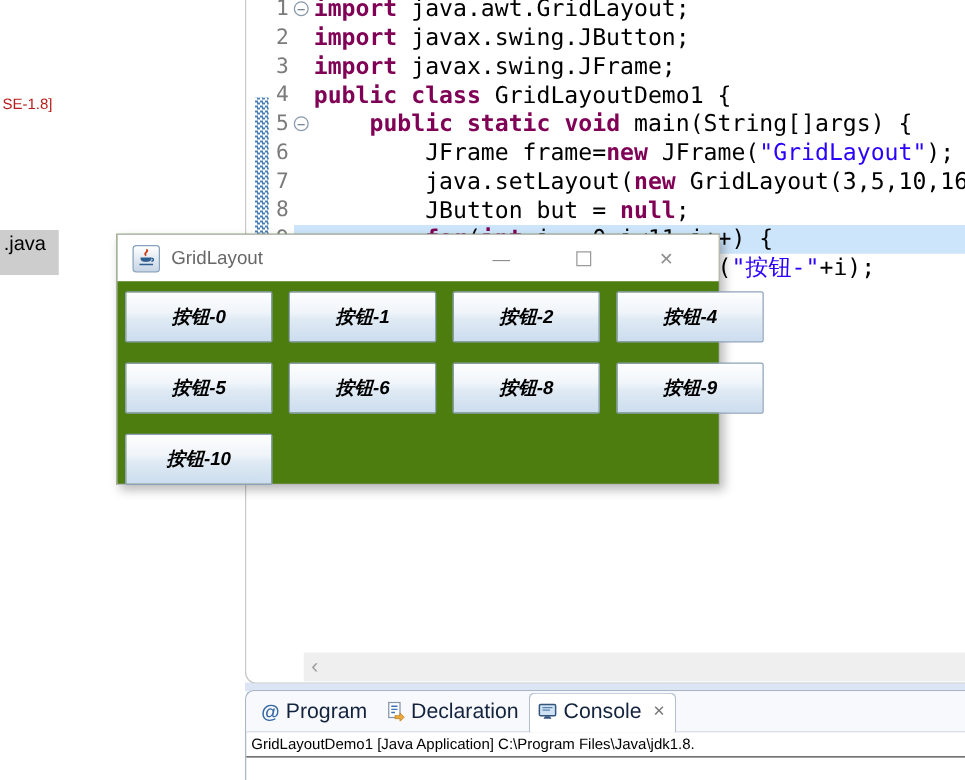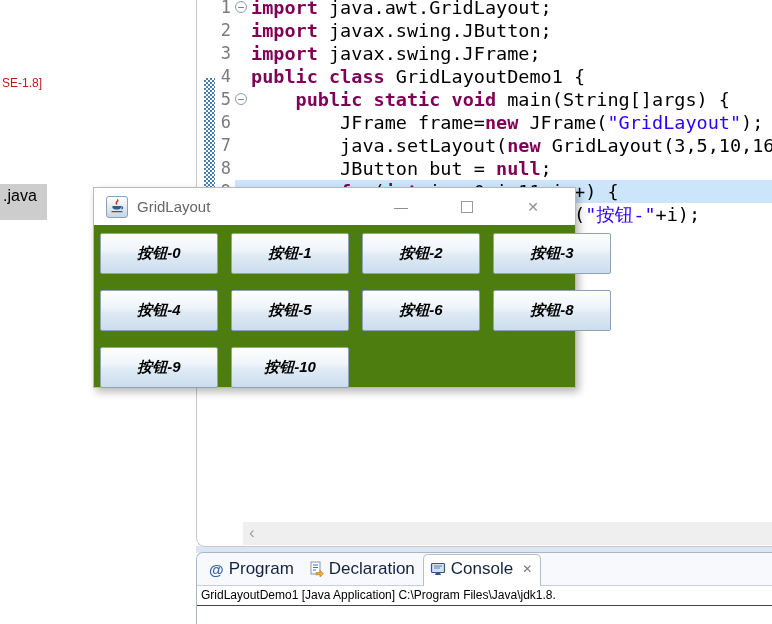--- a/index.html
+++ b/index.html
@@ -103,21 +103,20 @@
       <div class="winctl">
         <span>—</span>
         <span class="maxbox"></span>
         <span>✕</span>
       </div>
     </div>
     <div id="grid">
         <button class="jbtn">按钮-0</button>
         <button class="jbtn">按钮-1</button>
         <button class="jbtn">按钮-2</button>
-        <button class="jbtn">按钮-3</button>
         <button class="jbtn">按钮-4</button>
         <button class="jbtn">按钮-5</button>
         <button class="jbtn">按钮-6</button>
         <button class="jbtn">按钮-8</button>
         <button class="jbtn">按钮-9</button>
         <button class="jbtn">按钮-10</button>
       </div>
   </div>
 
   <div id="sash"></div>

